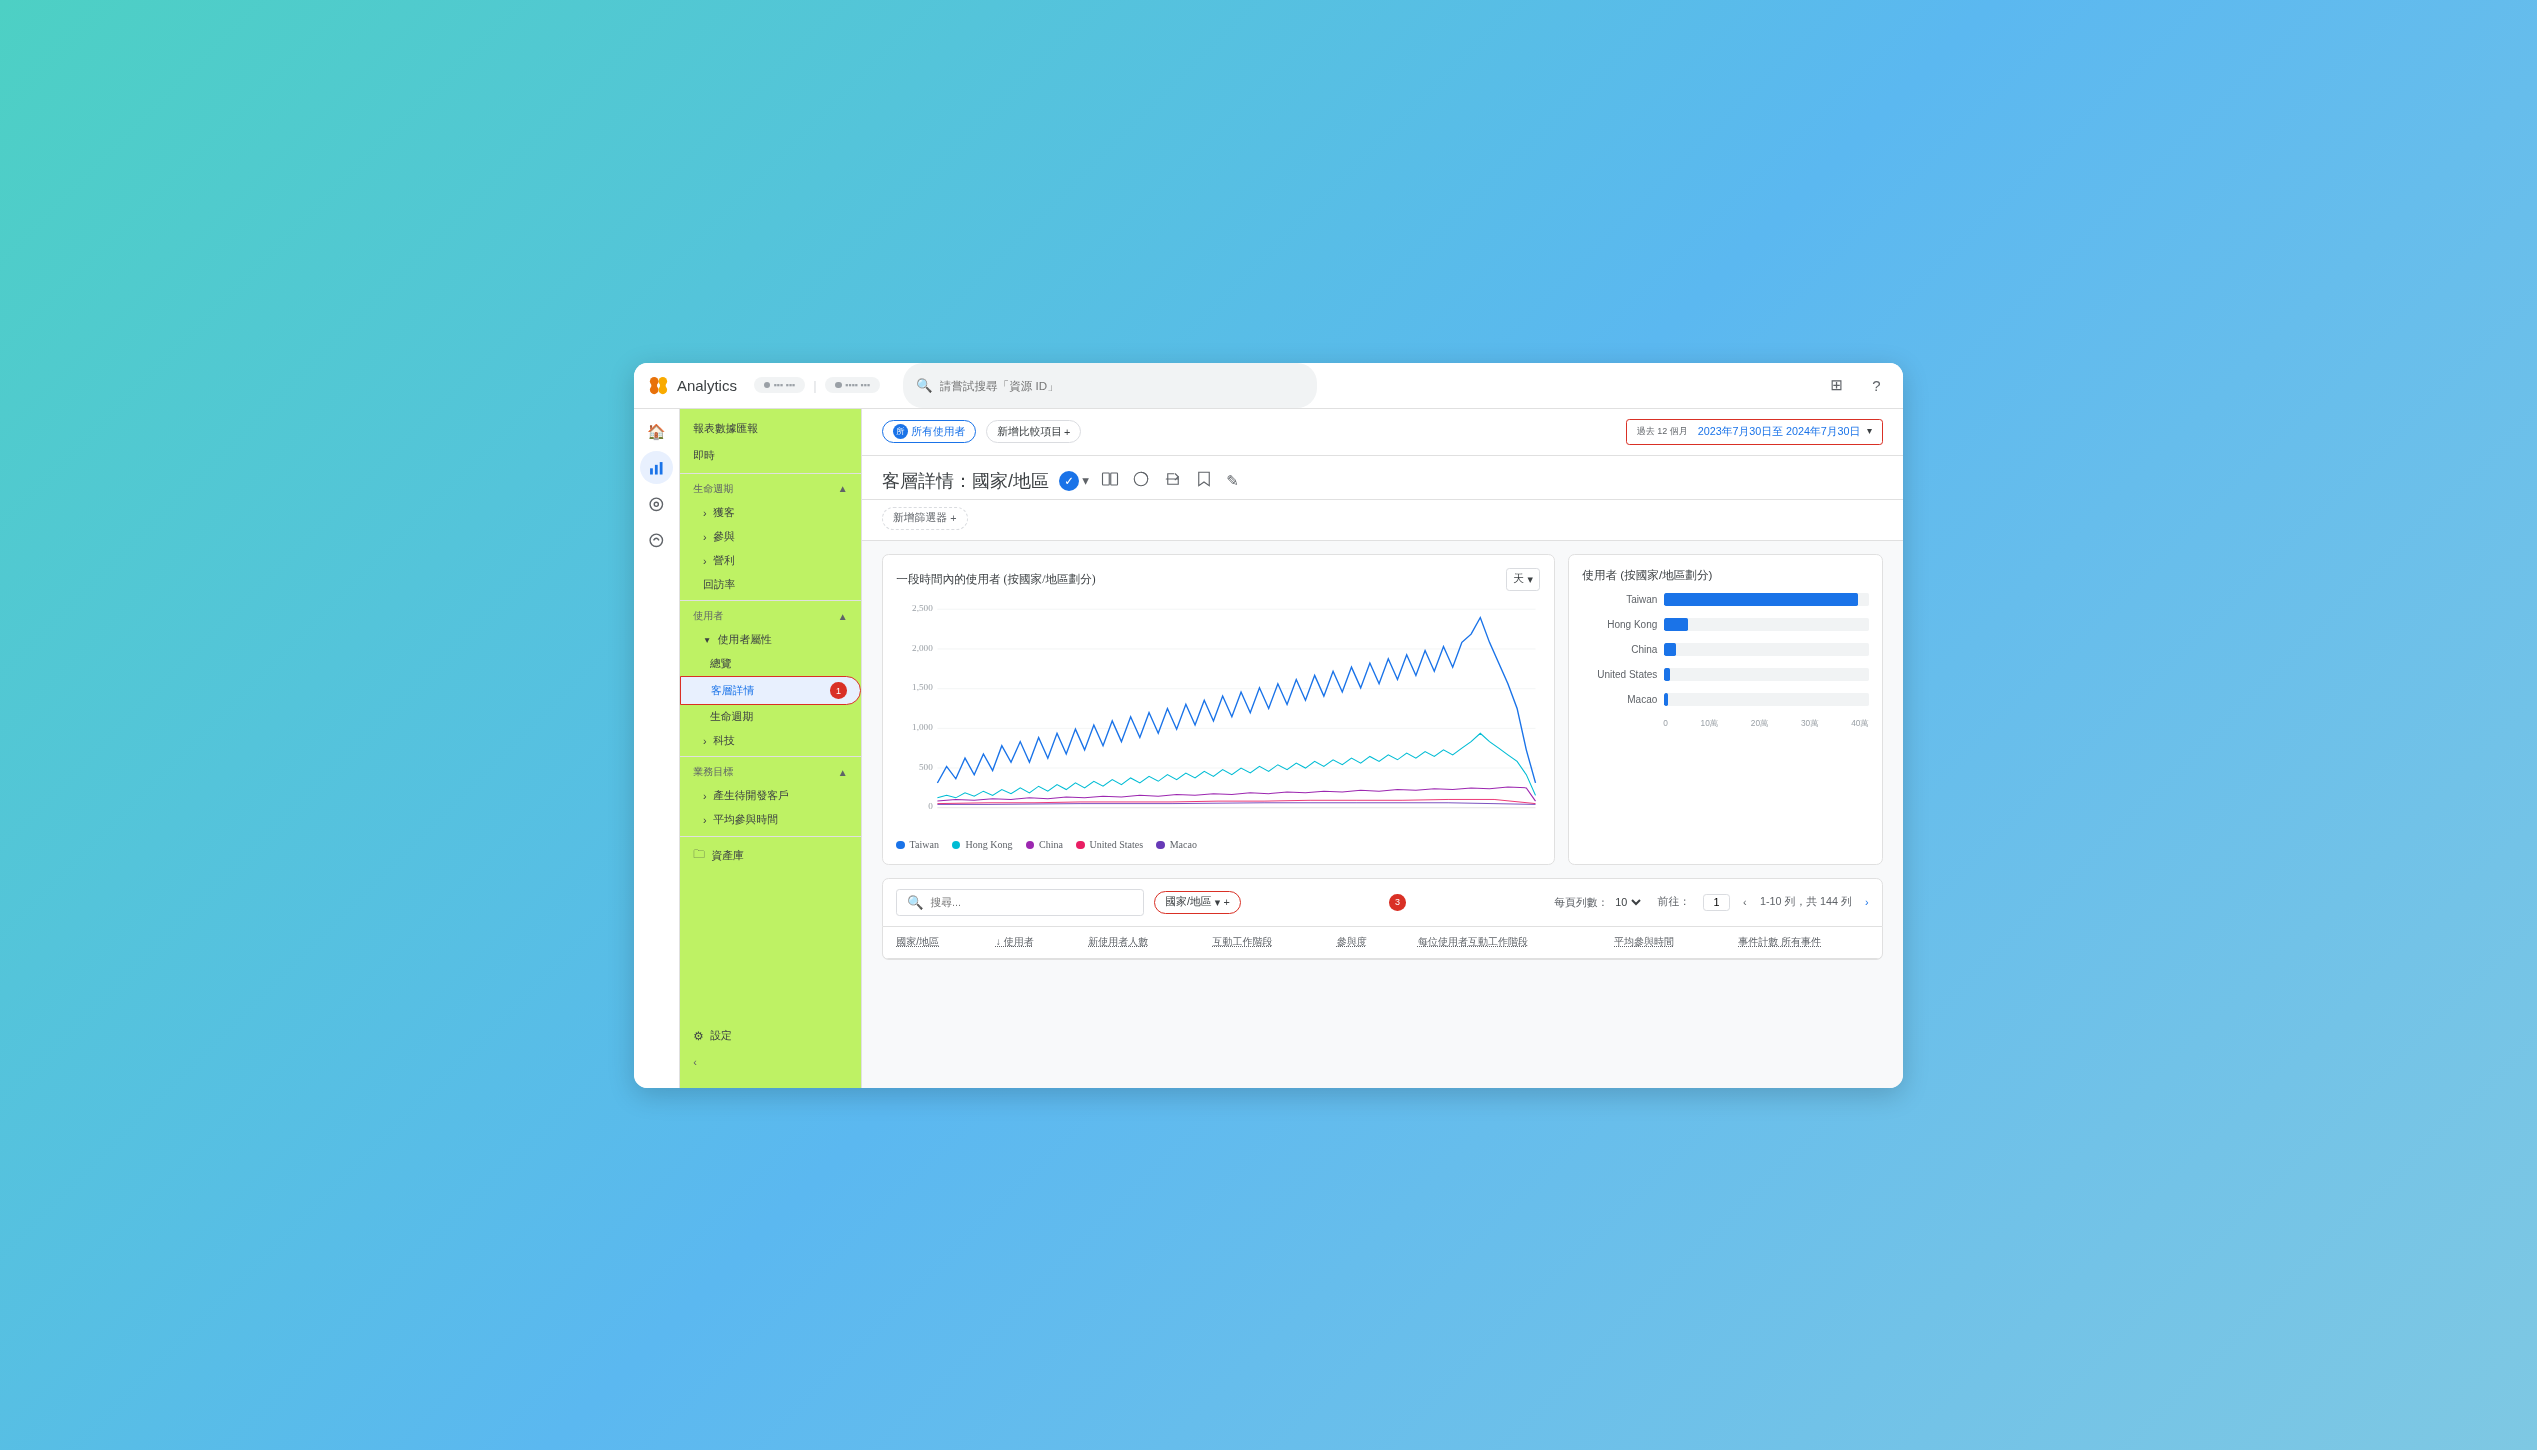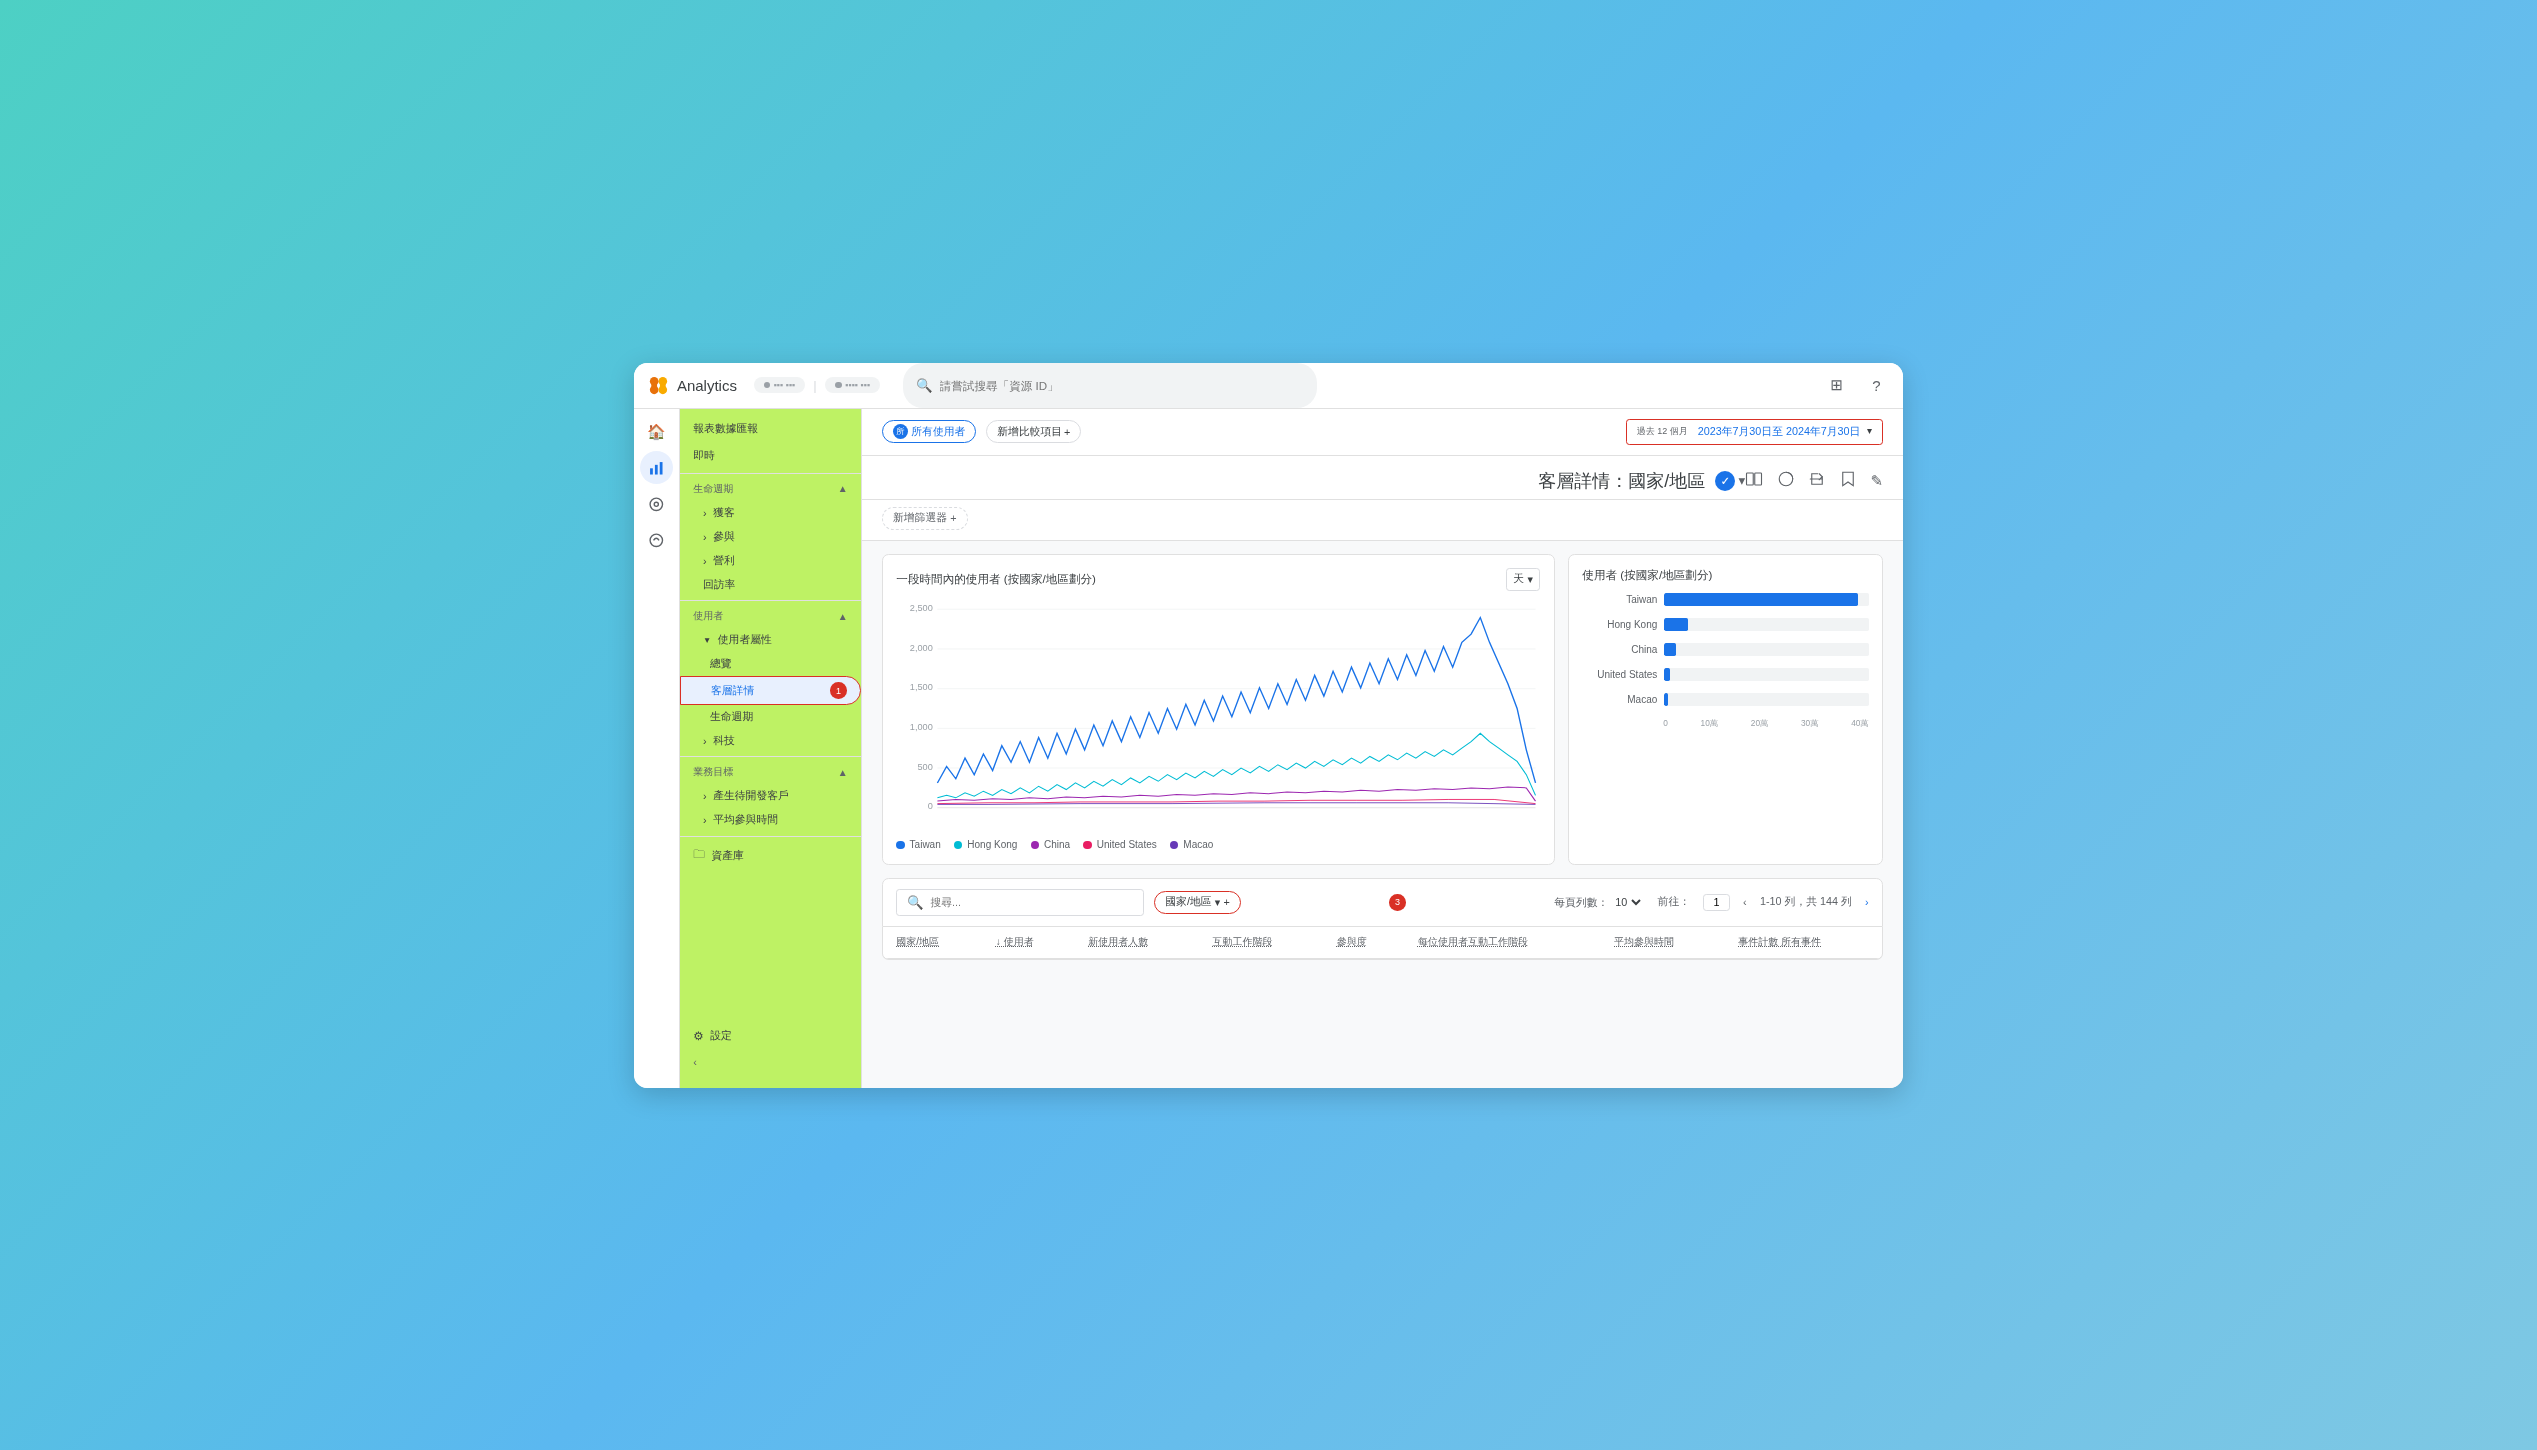--- a/index.html
+++ b/index.html
@@ -260,23 +260,24 @@
     .date-range-value {
       font-size: 10.8px;
       color: #1a73e8;
       font-weight: 500;
     }
     
     .page-title-row {
       padding: 13.3px 20px 6.6px;
       display: flex;
       align-items: center;
-      justify-content: flex-end;
+      justify-content: flex-start;
       background: #fff;
       border-bottom: 0.8px solid #e0e0e0;
+      gap: 12px;
     }
     .page-title-left {
       display: flex;
       align-items: center;
       gap: 10px;
     }
     .page-title {
       font-size: 18px;
       font-weight: 500;
       color: #3c4043;
@@ -339,20 +340,21 @@
       padding: 13.3px 20px;
       display: flex;
       gap: 13.3px;
     }
     .chart-card {
       background: #fff;
       border-radius: 6.6px;
       border: 0.8px solid #e0e0e0;
       padding: 13.3px;
       flex: 1;
+      font-family: Liberation Serif, serif;
     }
     .chart-card-right {
       background: #fff;
       border-radius: 6.6px;
       border: 0.8px solid #e0e0e0;
       padding: 13.3px;
       width: 315px;
       flex-shrink: 0;
     }
     .chart-header {

